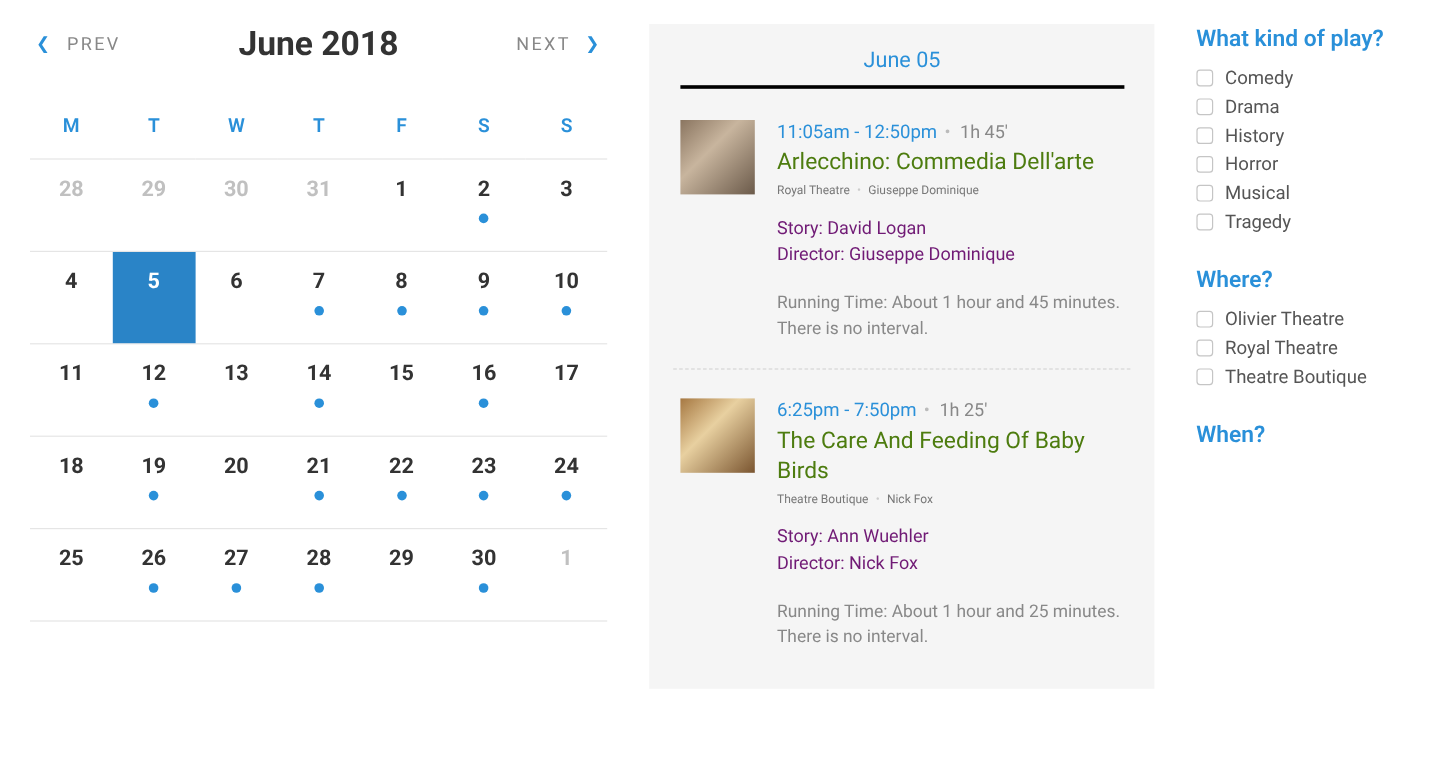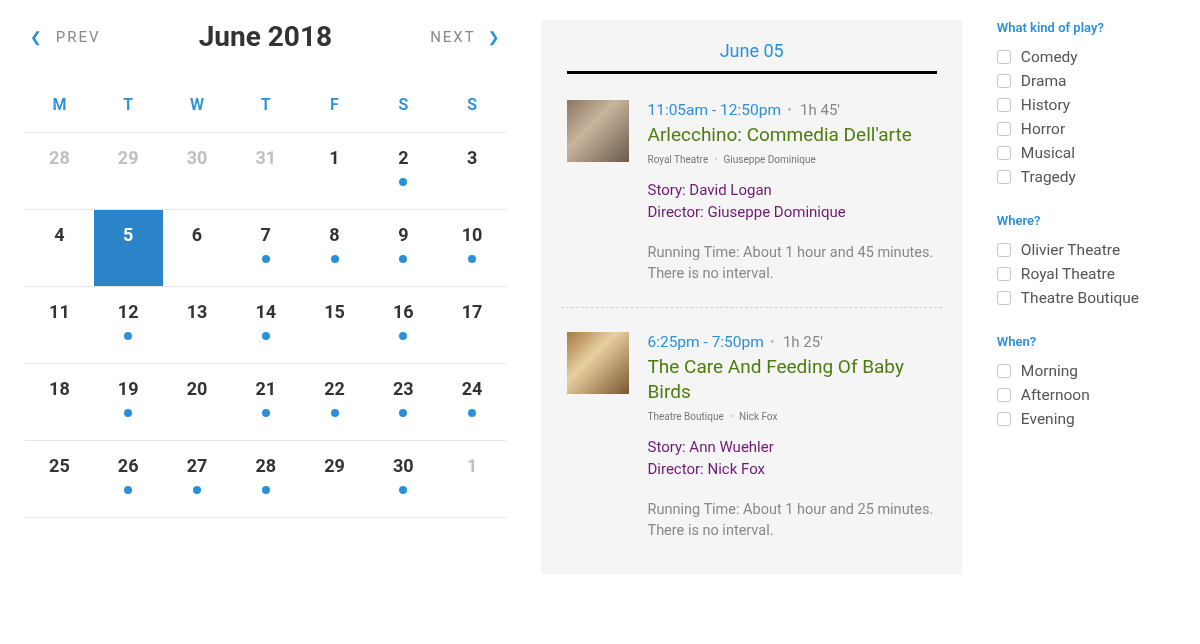--- a/index.html
+++ b/index.html
@@ -34,21 +34,21 @@
 .event-dur::before { content: "•"; color: #bbb; margin-right: 8px; }
 .event-title { font-size: 19px; color: #4d7c0f; margin-top: 4px; margin-bottom: 6px; line-height: 1.3; }
 .event-meta { color: #777; font-size: 10px; margin-bottom: 14px; }
 .event-meta .sep { color: #ccc; margin: 0 6px; }
 .event-info { color: #701a75; font-size: 15px; line-height: 1.5; margin-bottom: 18px; }
 .event-run { color: #888; font-size: 14.5px; line-height: 1.5; }
 
 
 .filters { width: 185px; }
 .filter-group { margin-bottom: 24px; }
-.filter-title { color: #2a90d9; font-size: 13px; font-weight: 600; margin-bottom: 10px; }
+.filter-title { color: #2a90d9; font-size: 19px; font-weight: 600; margin-bottom: 10px; }
 .filter-opt { display: flex; align-items: center; gap: 10px; padding: 3px 0; font-size: 15.5px; color: #555; cursor: pointer; }
 .chk { width: 14px; height: 14px; border: 1.5px solid #c5c5c5; border-radius: 3px; flex-shrink: 0; }
 </style>
 </head>
 <body>
 
 <div class="container">
 
   <div class="calendar">
     <div class="cal-header">
@@ -283,30 +283,16 @@
             <span>Royal Theatre</span>
           </div>
           <div class="filter-opt">
             <span class="chk"></span>
             <span>Theatre Boutique</span>
           </div>
         </div>
     </div>
     <div class="filter-group">
       <div class="filter-title">When?</div>
-      <div id="filter-when">
-          <div class="filter-opt">
-            <span class="chk"></span>
-            <span>Morning</span>
-          </div>
-          <div class="filter-opt">
-            <span class="chk"></span>
-            <span>Afternoon</span>
-          </div>
-          <div class="filter-opt">
-            <span class="chk"></span>
-            <span>Evening</span>
-          </div>
-        </div>
     </div>
   </div>
 
 </div>
 
 </body></html>

